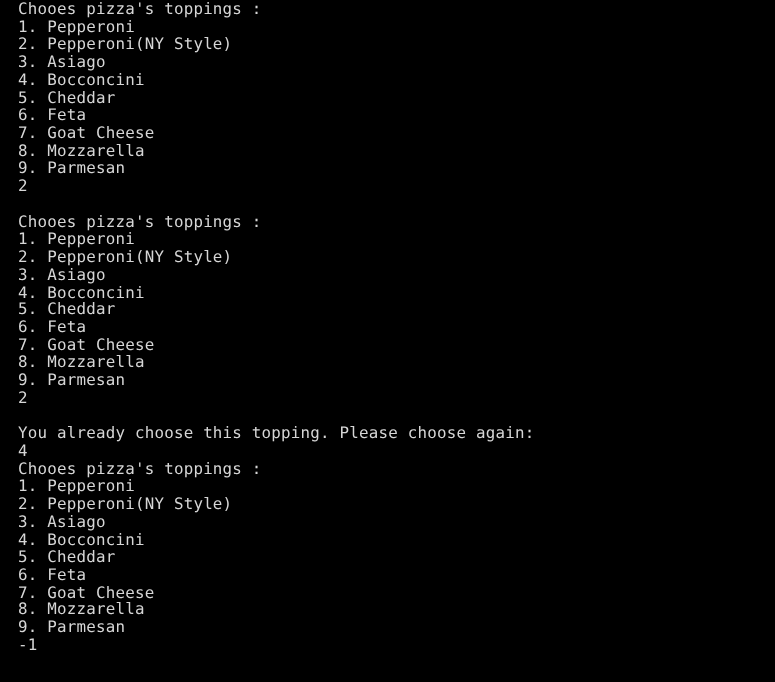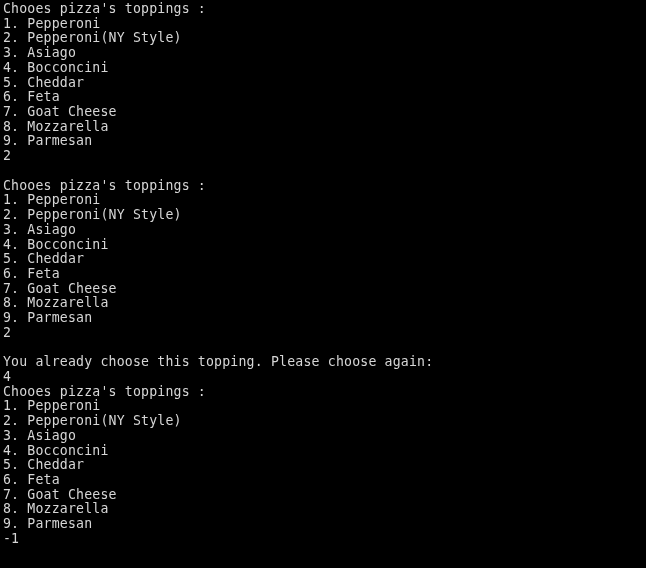--- a/index.html
+++ b/index.html
@@ -10,21 +10,21 @@
   body {
     width: 646px;
     height: 568px;
     overflow: hidden;
   }
   #terminal {
     width: 646px;
     height: 568px;
     background: #000000;
     box-sizing: border-box;
-    padding: 2px 0 0 3px;
+    padding: 2px 0 0 15px;
     font-family: "DejaVu Sans Mono", "Liberation Mono", monospace;
     font-size: 13.2px;
     line-height: 14.72px;
     letter-spacing: 0.18px;
     color: #d6d6d6;
     white-space: pre;
     overflow: hidden;
     -webkit-font-smoothing: none;
   }
   .line {

